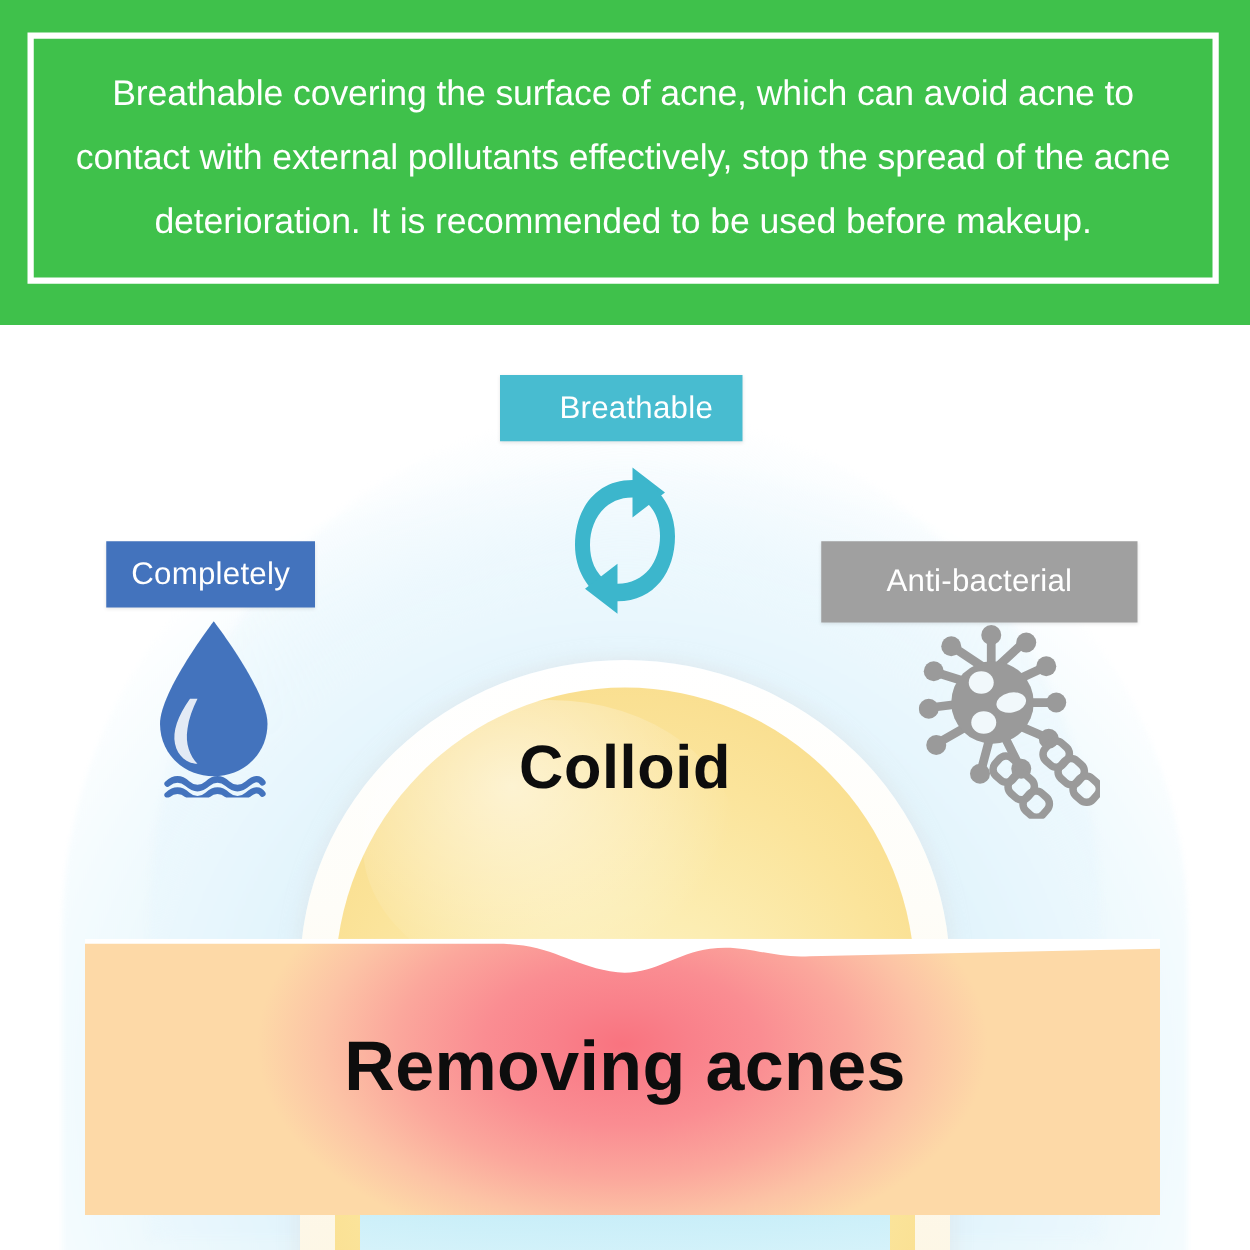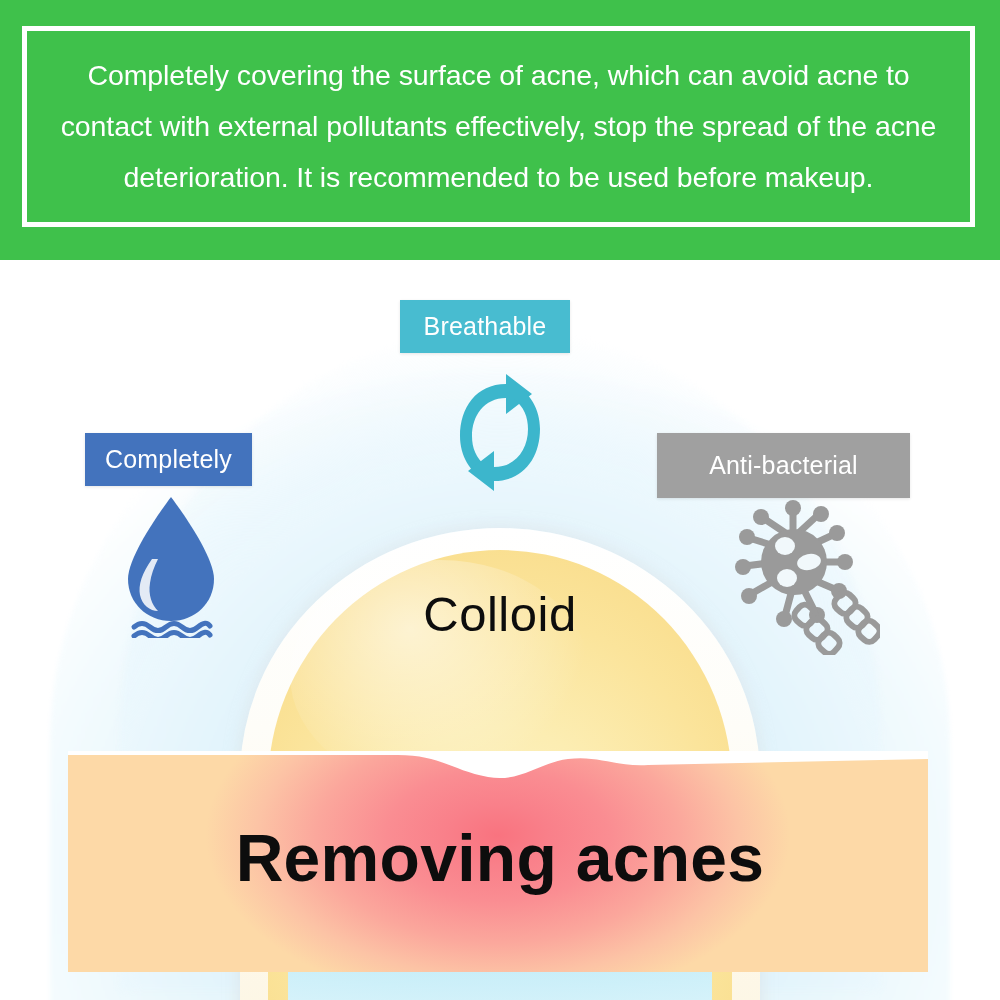--- a/index.html
+++ b/index.html
@@ -180,20 +180,21 @@
     font-weight: 400;
     letter-spacing: 0.2px;
     box-shadow: 0 1px 3px rgba(0,0,0,0.10);
   }
   .badge-breathable {
     left: 400px;
     top: 40px;
     width: 170px;
     height: 53px;
     background: #48bcd0;
+    padding-left: 24px;
   }
   .badge-waterproof {
     left: 85px;
     top: 173px;
     width: 167px;
     height: 53px;
     background: #4373bd;
   }
   .badge-antibacterial {
     left: 657px;
@@ -209,44 +210,44 @@
   .icon-bacteria   { position: absolute; left: 735px; top: 230px; }
 
   
   .label-colloid {
     position: absolute;
     left: 0;
     top: 326px;
     width: 1000px;
     text-align: center;
     font-size: 49px;
-    font-weight: 400;
+    font-weight: 700;
     color: #0d0d0d;
     letter-spacing: 0.5px;
   }
   .label-removing {
     position: absolute;
     left: 0;
     top: 560px;
     width: 1000px;
     text-align: center;
-    font-size: 66px;
+    font-size: 56px;
     font-weight: 700;
     color: #0d0d0d;
     letter-spacing: 0.3px;
   }
 </style>
 </head>
 <body>
 
 <div id="page">
 
   <div class="banner">
     <div class="banner-frame">
-      <div class="banner-text">Completely covering the surface of acne, which can avoid acne to contact with external pollutants effectively, stop the spread of the acne deterioration. It is recommended to be used before makeup.</div>
+      <div class="banner-text">Breathable covering the surface of acne, which can avoid acne to contact with external pollutants effectively, stop the spread of the acne deterioration. It is recommended to be used before makeup.</div>
     </div>
   </div>
 
   <div class="stage">
 
     <div class="halo"></div>
     <div class="halo2"></div>
 
     <div class="dome-outer"></div>
     <div class="dome-yellow"></div>

